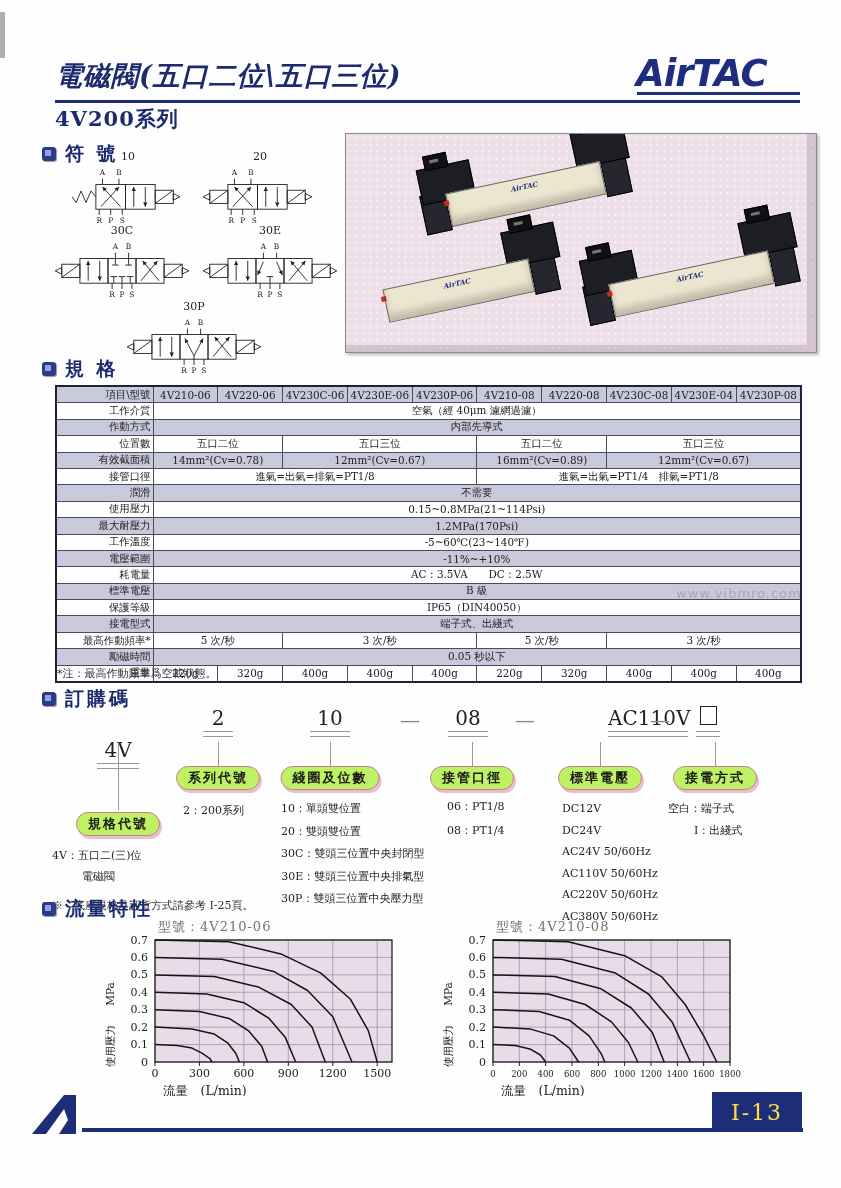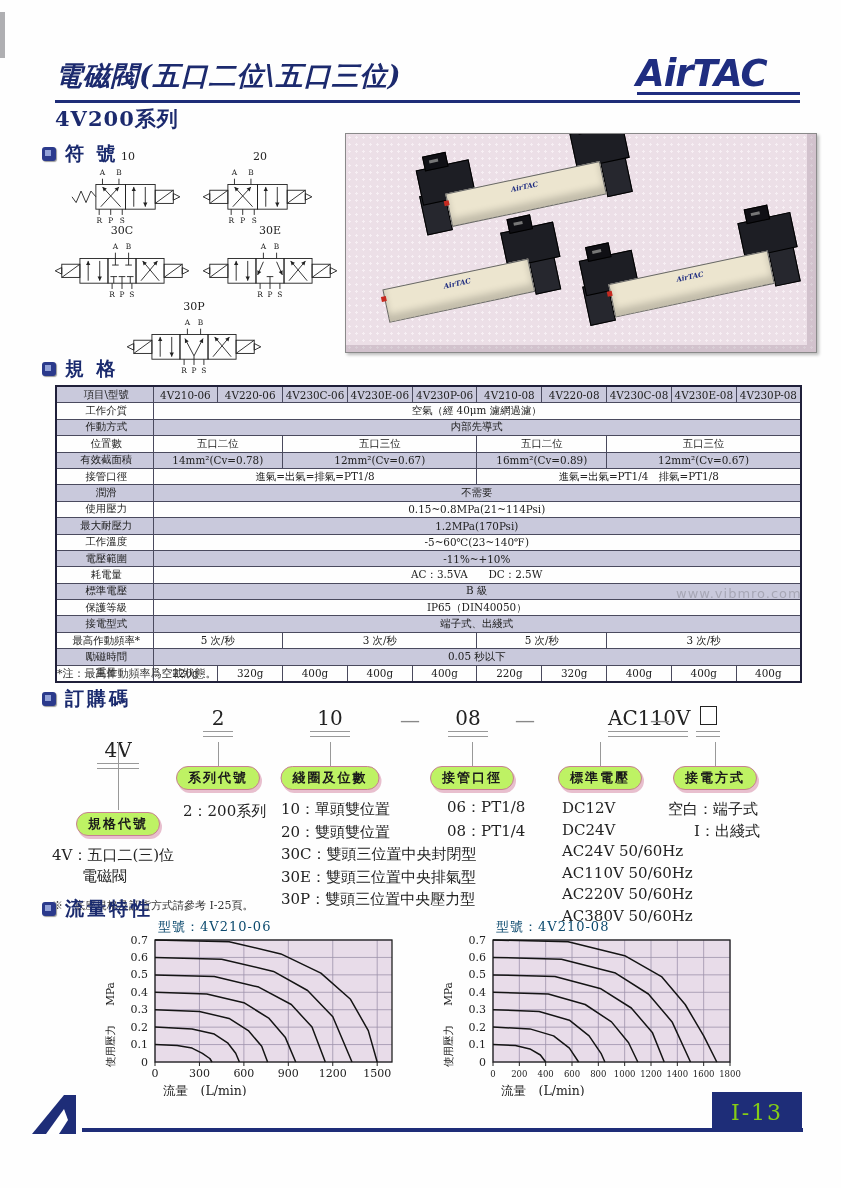--- a/index.html
+++ b/index.html
@@ -37,46 +37,46 @@
   .vlabel{position:absolute;left:50%;top:4px;transform:translateX(-50%);font-size:7px;font-style:italic;font-weight:bold;color:#1f2d80;}
   .vdot{position:absolute;left:-4px;top:6px;width:5px;height:5px;background:#c62a20;}
   .vcoil{position:absolute;width:52px;height:34px;background:#1d1e24;border:1px solid #000;}
   .vcoil::before{content:"";position:absolute;left:8px;top:-13px;width:22px;height:13px;background:#101015;border:1px solid #000;}
   .vcoil::after{content:"";position:absolute;left:14px;top:-8px;width:9px;height:3px;background:#777;}
 
   
   table.spec{border-collapse:collapse;table-layout:fixed;width:745px;border:2px solid #20203a;}
   table.spec td,table.spec th{border:1px solid #4a4a5e;padding:0 2px;height:15.4px;font-weight:normal;
        font-size:10.4px;text-align:center;overflow:hidden;white-space:nowrap;color:#222;}
-  table.spec td.lbl{text-align:center;padding-left:5px;}
+  table.spec td.lbl{text-align:right;padding-left:5px;}
   table.spec tr.shade td,table.spec tr.shade th{background:#c9c9dc;}
   .spec-note{font-size:11px;color:#333;}
   .watermark{font-size:13px;color:rgba(155,155,168,.75);letter-spacing:1px;font-family:"DejaVu Sans","Liberation Sans",sans-serif;}
 
   
   .code-item{position:absolute;font-size:20px;color:#222;text-align:center;transform:translateX(-50%);}
   .code-item .ul{display:block;height:4px;margin-top:1px;border-top:1.6px solid #999;border-bottom:1.6px solid #999;}
   .code-dash{position:absolute;font-size:20px;color:#888;transform:translateX(-50%);}
   .code-box{display:inline-block;width:15px;height:17px;border:1.6px solid #222;}
   .vline{position:absolute;width:1px;background:#999;}
   .badge{position:absolute;transform:translateX(-50%);border:1px solid #c87f93;border-radius:13px;background:#bef264;
          box-shadow:2px 3px 0 #e8bfce;padding:2px 11px;font-size:13px;font-weight:bold;color:#1a1a1a;
          letter-spacing:2px;white-space:nowrap;}
-  .dlist{position:absolute;font-size:15px;color:#222;white-space:nowrap;}
+  .dlist{position:absolute;font-size:11px;color:#222;white-space:nowrap;}
   .dlist div{height:22px;line-height:22px;}
   .foot-note{font-size:11px;color:#333;}
 
   
   .chart{position:absolute;}
-  .chart-title{position:absolute;left:58px;top:0;font-size:13px;color:#0c4a6e;letter-spacing:1px;}
+  .chart-title{position:absolute;left:58px;top:0;font-size:13px;color:#737373;letter-spacing:1px;}
   .chart svg{position:absolute;left:0;top:16px;}
 
   
   .foot-rule{left:82px;top:1128px;width:721px;height:4px;background:#1e2d78;}
-  .pageno{left:712px;top:1092px;width:90px;height:40px;background:#1e2d78;color:#84cc16;font-size:22px;
+  .pageno{left:712px;top:1092px;width:90px;height:40px;background:#1e2d78;color:#fde047;font-size:22px;
           display:flex;align-items:center;justify-content:center;letter-spacing:2px;}
   .artifact{background:rgba(110,110,115,.55);}
 </style>
 </head>
 <body>
 
 <div id="page">
 
   <div class="abs artifact" style="left:0;top:12px;width:5px;height:46px;"></div>
 
@@ -329,21 +329,21 @@
         <tr class="shade">
           <td class="lbl">項目\型號</td>
           <td>4V210-06</td>
           <td>4V220-06</td>
           <td>4V230C-06</td>
           <td>4V230E-06</td>
           <td>4V230P-06</td>
           <td>4V210-08</td>
           <td>4V220-08</td>
           <td>4V230C-08</td>
-          <td>4V230E-08</td>
+          <td>4V230E-04</td>
           <td>4V230P-08</td>
         </tr>
         <tr>
           <td class="lbl">工作介質</td>
           <td colspan="10">空氣（經 40μm 濾網過濾）</td>
         </tr>
         <tr class="shade">
           <td class="lbl">作動方式</td>
           <td colspan="10">内部先導式</td>
         </tr>
@@ -461,21 +461,21 @@
         <div style="height:21px;line-height:21px;">4V：五口二(三)位</div>
         <div style="height:21px;line-height:21px;padding-left:30px;">電磁閥</div>
       </div>
       <div class="dlist" style="left:183px;top:800px;">
         <div style="height:22px;line-height:22px;">2：200系列</div>
       </div>
       <div class="dlist" style="left:281px;top:798px;">
         <div style="height:22.5px;line-height:22.5px;">10：單頭雙位置</div>
         <div style="height:22.5px;line-height:22.5px;">20：雙頭雙位置</div>
         <div style="height:22.5px;line-height:22.5px;">30C：雙頭三位置中央封閉型</div>
-        <div style="height:22.5px;line-height:22.5px;">30E：雙頭三位置中央排氣型</div>
+        <div style="height:22.5px;line-height:22.5px;text-align:center;">30E：雙頭三位置中央排氣型</div>
         <div style="height:22.5px;line-height:22.5px;">30P：雙頭三位置中央壓力型</div>
       </div>
       <div class="dlist" style="left:447px;top:795px;">
         <div style="height:24px;line-height:24px;text-align:right;">06：PT1/8</div>
         <div style="height:24px;line-height:24px;">08：PT1/4</div>
       </div>
       <div class="dlist" style="left:562px;top:798px;">
         <div style="height:21.5px;line-height:21.5px;">DC12V</div>
         <div style="height:21.5px;line-height:21.5px;">DC24V</div>
         <div style="height:21.5px;line-height:21.5px;">AC24V  50/60Hz</div>

